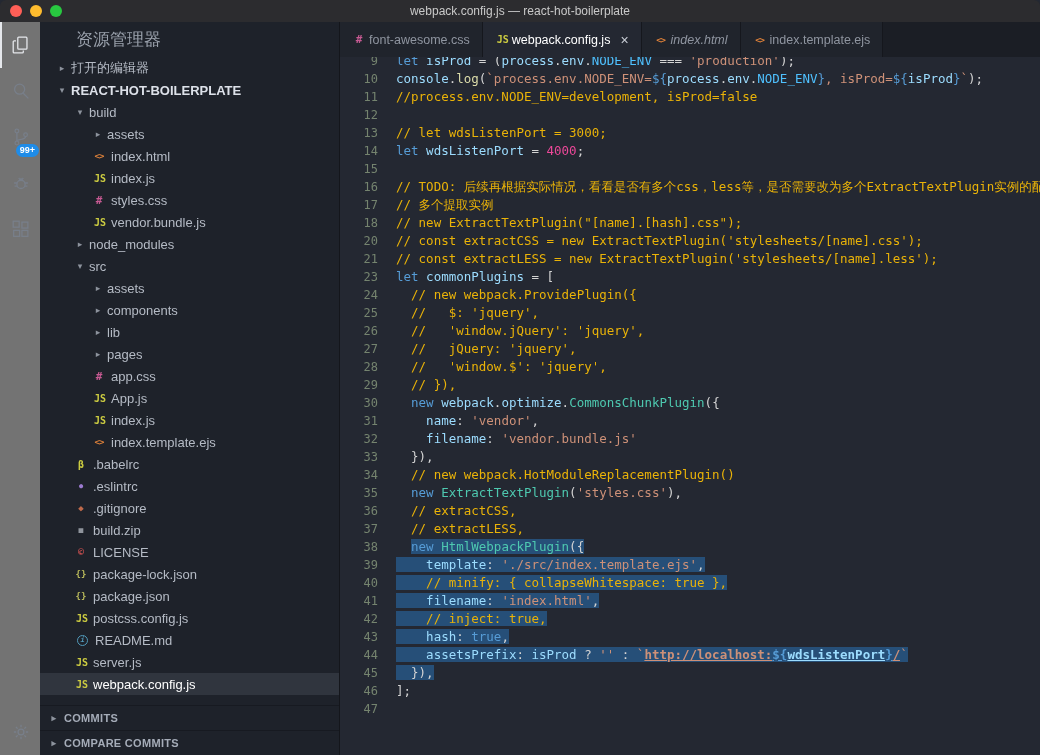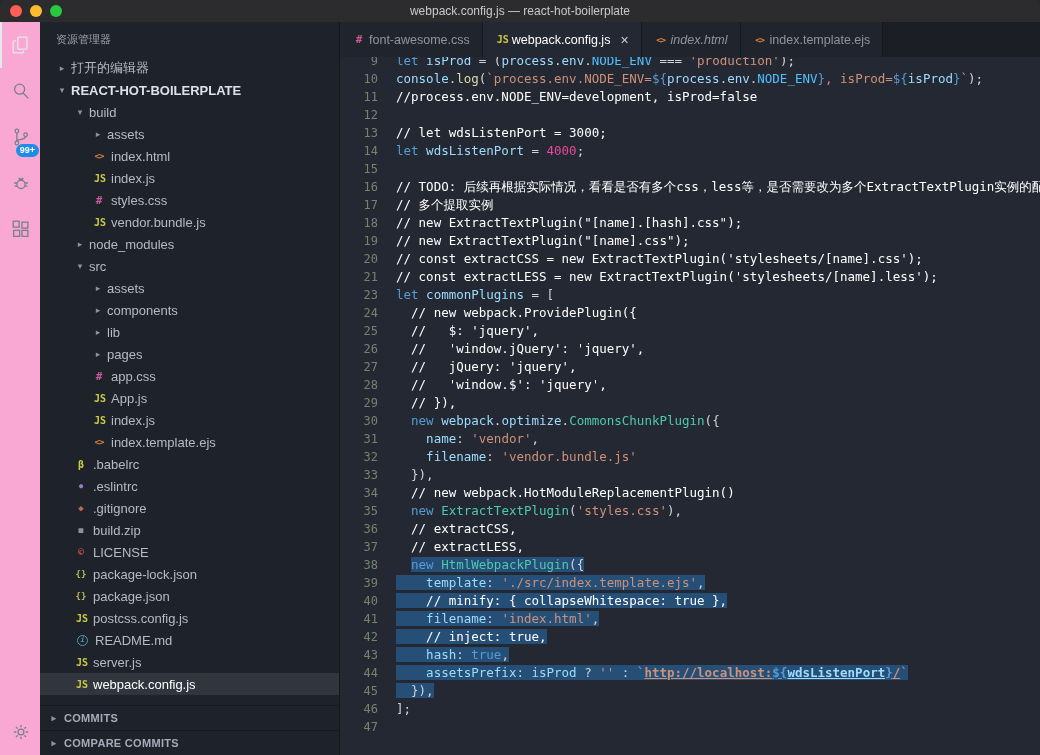--- a/index.html
+++ b/index.html
@@ -10,33 +10,33 @@
   .titlebar{flex:0 0 22px;height:22px;background:#2c2c2f;display:flex;align-items:center;
             justify-content:center;position:relative;border-radius:6px 6px 0 0;}
   .title-text{font-size:12px;color:#c9c9c9;}
   .tl{position:absolute;left:10px;top:5px;display:flex;gap:8px;}
   .tl span{width:12px;height:12px;border-radius:50%;display:inline-block;}
   .tl-r{background:#ff5f57;} .tl-y{background:#febc2e;} .tl-g{background:#28c840;}
 
   .main{flex:1;display:flex;min-height:0;}
 
   
-  .activitybar{flex:0 0 40px;width:40px;background:#f9a8d4;display:flex;flex-direction:column;align-items:stretch;}
+  .activitybar{flex:0 0 40px;width:40px;background:#737373;display:flex;flex-direction:column;align-items:stretch;}
   .ab-item{height:46px;display:flex;align-items:center;justify-content:center;color:#787f8a;
            position:relative;border-left:2px solid transparent;box-sizing:border-box;cursor:pointer;}
   .ab-item.active{color:#e6e8ec;border-left-color:#e6e8ec;}
   .ab-spacer{flex:1;}
   .badge{position:absolute;right:1px;bottom:3px;background:#1f8ce8;color:#fff;font-size:9px;
          line-height:1;padding:2px 4px;border-radius:8px;font-weight:bold;}
   .ab-item svg{display:block;}
 
   
   .sidebar{flex:0 0 300px;width:300px;background:#1e222a;border-right:1px solid #14161b;
            display:flex;flex-direction:column;box-sizing:border-box;min-height:0;}
-  .sb-header{flex:0 0 35px;height:35px;line-height:35px;padding-left:16px;font-size:11px;color:#9aa1ac;}
+  .sb-header{flex:0 0 35px;height:35px;line-height:35px;padding-left:36px;font-size:17px;color:#9aa1ac;}
   .tree{flex:0 0 auto;overflow:hidden;}
   .trow{height:22px;display:flex;align-items:center;font-size:13px;color:#b5bbc5;cursor:pointer;
         white-space:nowrap;overflow:hidden;box-sizing:border-box;}
   .trow.selected{background:#30353e;color:#ffffff;}
   .trow.root .tlabel{color:#dde1e9;font-weight:bold;}
   .chev{width:12px;flex:0 0 12px;font-size:9px;color:#8d939d;text-align:center;margin-right:3px;}
   .fi{width:14px;flex:0 0 14px;text-align:center;font-weight:bold;margin-right:5px;
       font-family:"DejaVu Sans Mono",monospace;display:inline-block;}
   .fi-js{color:#cbcb41;font-size:10px;text-align:right;}
   .fi-html{color:#e0823a;font-size:9px;letter-spacing:-1px;}
@@ -64,21 +64,21 @@
   .tab .fi{margin-right:3px;}
   .tab-close{margin-left:10px;font-size:14px;color:#c9ced6;line-height:1;}
 
   .editor{flex:1;overflow:hidden;background:#242832;}
   .code{margin-top:-5px;}
   .cl{height:18px;line-height:18px;display:flex;font-family:"DejaVu Sans Mono",monospace;
       font-size:12.5px;white-space:pre;overflow:hidden;}
   .ln{flex:0 0 38px;width:38px;text-align:right;color:#75846f;font-size:12px;}
   .lc{margin-left:18px;white-space:pre;color:#d4d4d4;}
   .tk{white-space:pre;}
-  .cm{color:#ffffff;} .kw{color:#569cd6;} .str{color:#ce9178;} .var{color:#9cdcfe;}
+  .cm{color:#eab308;} .kw{color:#569cd6;} .str{color:#ce9178;} .var{color:#9cdcfe;}
   .fn{color:#dcdcaa;margin-top:20px;} .cls{color:#4ec9b0;} .num{color:#ec4899;} .pun{color:#d4d4d4;}
   .cst{color:#4fc1ff;}
   .sel{background:#264f78;}
   .lnk{text-decoration:underline;font-weight:bold;}
 </style>
 </head>
 <body>
 
 <div id="app">
 
@@ -296,21 +296,20 @@
             <div class="cl"><span class="ln">9</span><span class="lc"><span class="tk kw">let</span><span class="tk pun"> </span><span class="tk var">isProd</span><span class="tk pun"> = (</span><span class="tk var">process</span><span class="tk pun">.</span><span class="tk var">env</span><span class="tk pun">.</span><span class="tk cst">NODE_ENV</span><span class="tk pun"> === </span><span class="tk str">'production'</span><span class="tk pun">);</span></span></div>
             <div class="cl"><span class="ln">10</span><span class="lc"><span class="tk var">console</span><span class="tk pun">.</span><span class="tk fn">log</span><span class="tk pun">(</span><span class="tk str">`process.env.NODE_ENV=</span><span class="tk kw">${</span><span class="tk var">process</span><span class="tk pun">.</span><span class="tk var">env</span><span class="tk pun">.</span><span class="tk cst">NODE_ENV</span><span class="tk kw">}</span><span class="tk str">, isProd=</span><span class="tk kw">${</span><span class="tk var">isProd</span><span class="tk kw">}</span><span class="tk str">`</span><span class="tk pun">);</span></span></div>
             <div class="cl"><span class="ln">11</span><span class="lc"><span class="tk cm">//process.env.NODE_ENV=development, isProd=false</span></span></div>
             <div class="cl"><span class="ln">12</span><span class="lc"></span></div>
             <div class="cl"><span class="ln">13</span><span class="lc"><span class="tk cm">// let wdsListenPort = 3000;</span></span></div>
             <div class="cl"><span class="ln">14</span><span class="lc"><span class="tk kw">let</span><span class="tk pun"> </span><span class="tk var">wdsListenPort</span><span class="tk pun"> = </span><span class="tk num">4000</span><span class="tk pun">;</span></span></div>
             <div class="cl"><span class="ln">15</span><span class="lc"></span></div>
             <div class="cl"><span class="ln">16</span><span class="lc"><span class="tk cm">// TODO: 后续再根据实际情况，看看是否有多个css，less等，是否需要改为多个ExtractTextPlugin实例的配置</span></span></div>
             <div class="cl"><span class="ln">17</span><span class="lc"><span class="tk cm">// 多个提取实例</span></span></div>
             <div class="cl"><span class="ln">18</span><span class="lc"><span class="tk cm">// new ExtractTextPlugin("[name].[hash].css");</span></span></div>
-            <div class="cl"><span class="ln">19</span><span class="lc"><span class="tk cm">// new ExtractTextPlugin("[name].css");</span></span></div>
             <div class="cl"><span class="ln">20</span><span class="lc"><span class="tk cm">// const extractCSS = new ExtractTextPlugin('stylesheets/[name].css');</span></span></div>
             <div class="cl"><span class="ln">21</span><span class="lc"><span class="tk cm">// const extractLESS = new ExtractTextPlugin('stylesheets/[name].less');</span></span></div>
             <div class="cl"><span class="ln">23</span><span class="lc"><span class="tk kw">let</span><span class="tk pun"> </span><span class="tk var">commonPlugins</span><span class="tk pun"> = [</span></span></div>
             <div class="cl"><span class="ln">24</span><span class="lc"><span class="tk pun">  </span><span class="tk cm">// new webpack.ProvidePlugin({</span></span></div>
             <div class="cl"><span class="ln">25</span><span class="lc"><span class="tk pun">  </span><span class="tk cm">//   $: 'jquery',</span></span></div>
             <div class="cl"><span class="ln">26</span><span class="lc"><span class="tk pun">  </span><span class="tk cm">//   'window.jQuery': 'jquery',</span></span></div>
             <div class="cl"><span class="ln">27</span><span class="lc"><span class="tk pun">  </span><span class="tk cm">//   jQuery: 'jquery',</span></span></div>
             <div class="cl"><span class="ln">28</span><span class="lc"><span class="tk pun">  </span><span class="tk cm">//   'window.$': 'jquery',</span></span></div>
             <div class="cl"><span class="ln">29</span><span class="lc"><span class="tk pun">  </span><span class="tk cm">// }),</span></span></div>
             <div class="cl"><span class="ln">30</span><span class="lc"><span class="tk pun">  </span><span class="tk kw">new</span><span class="tk pun"> </span><span class="tk var">webpack</span><span class="tk pun">.</span><span class="tk var">optimize</span><span class="tk pun">.</span><span class="tk cls">CommonsChunkPlugin</span><span class="tk pun">({</span></span></div>

